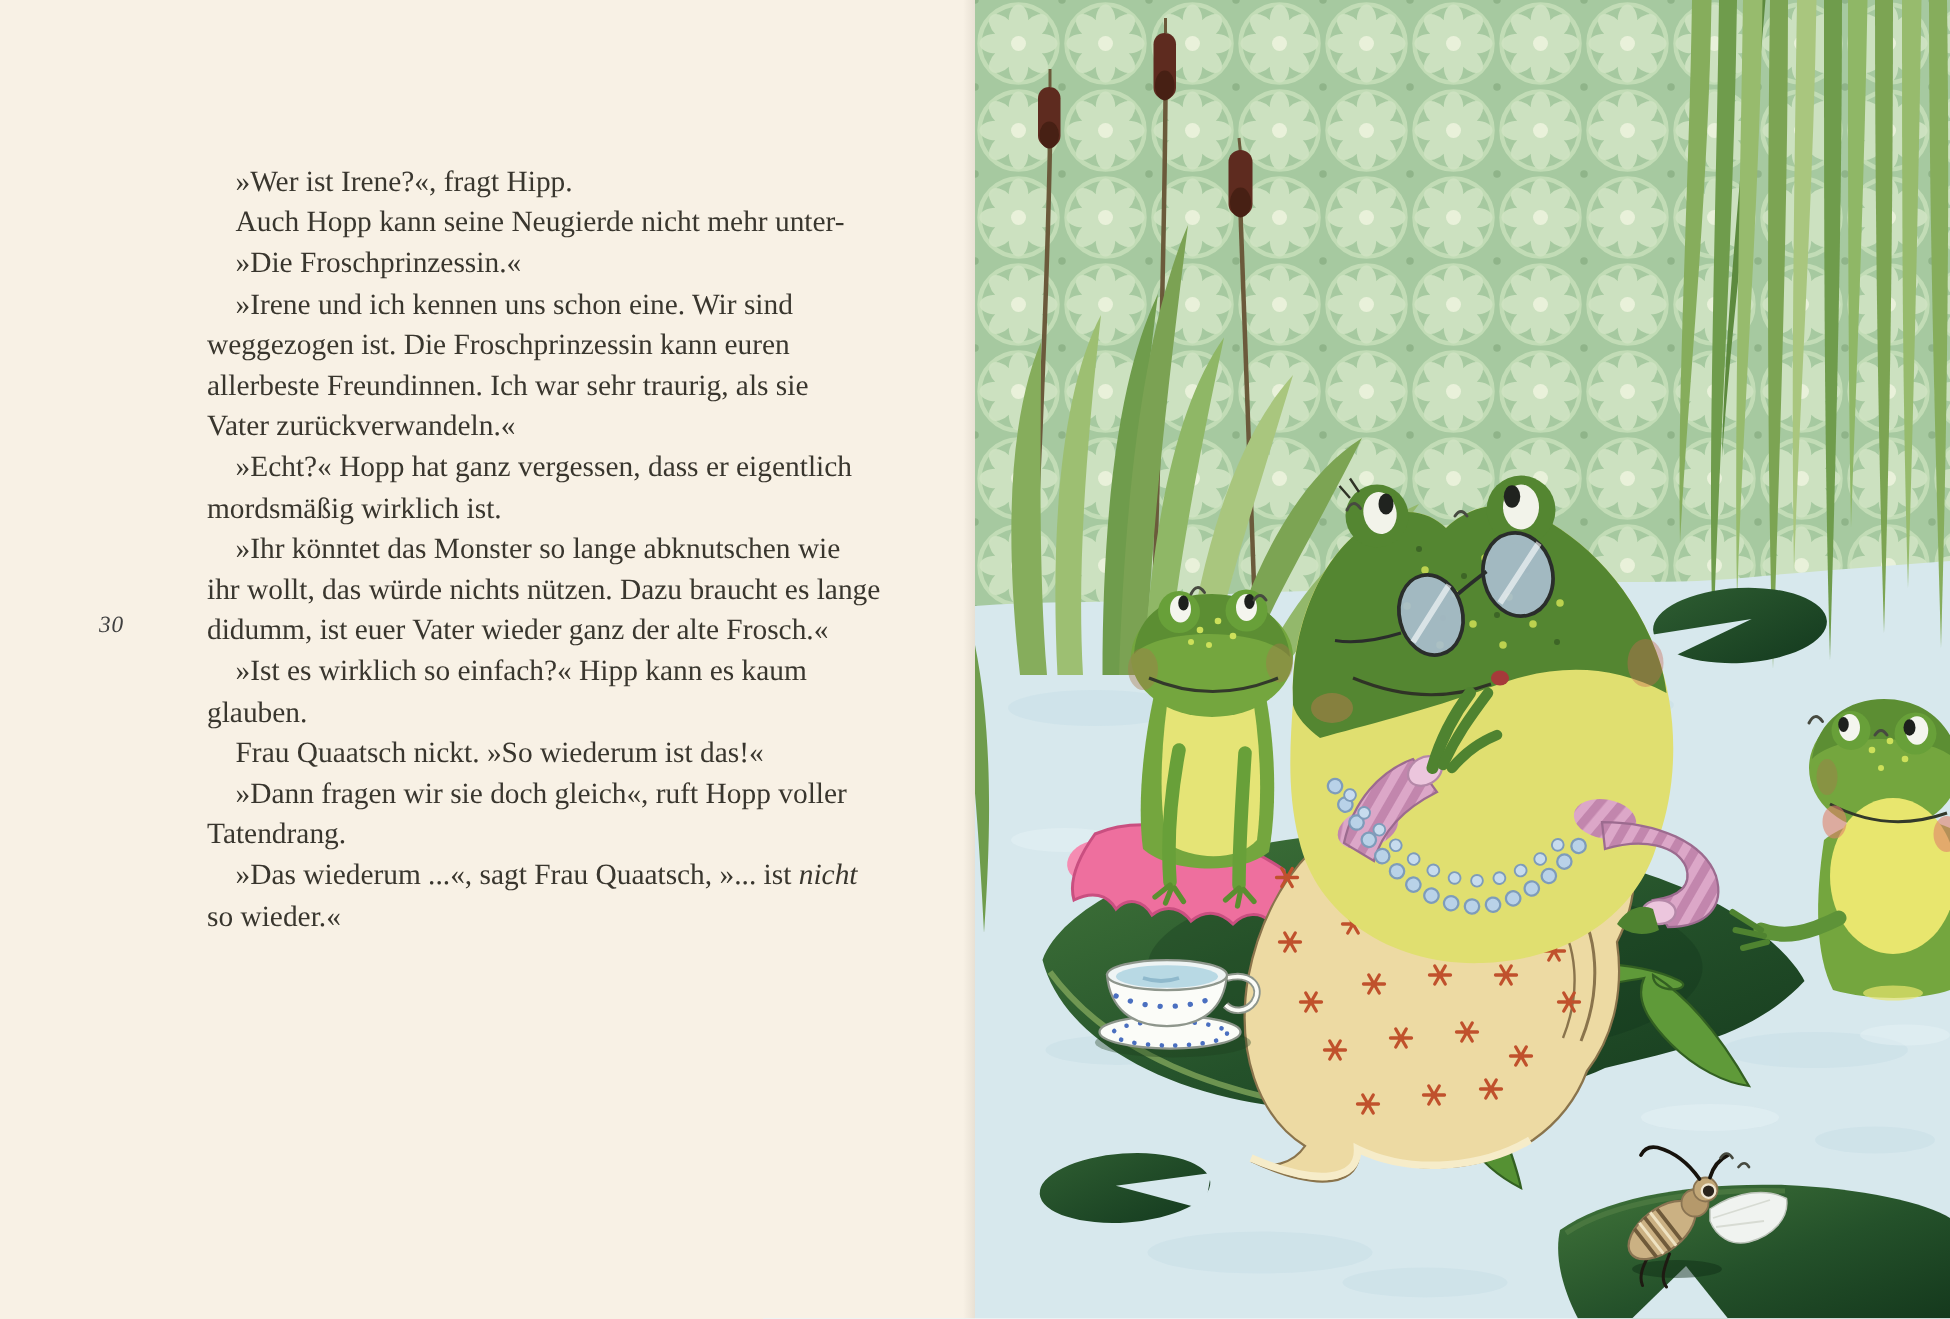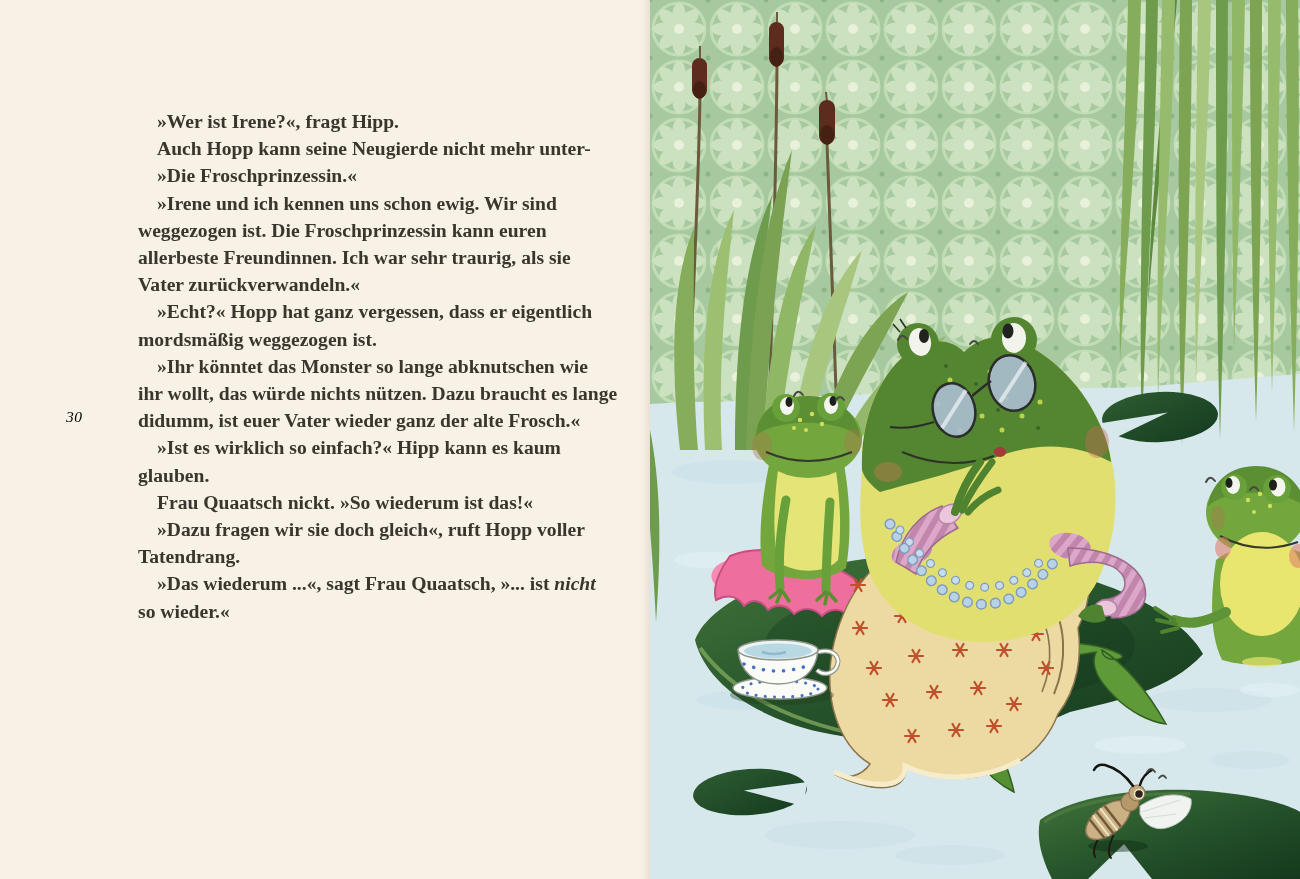--- a/index.html
+++ b/index.html
@@ -2,53 +2,53 @@
 <html><head>
 <meta charset="utf-8">
 <style>
   html,body{margin:0;padding:0;}
   body{width:1300px;height:879px;overflow:hidden;font-family:"Liberation Serif",serif;}
   .book{position:relative;width:1300px;height:879px;display:flex;}
   .page-left{position:relative;width:650px;height:879px;background:#f8f1e5;}
   .page-left::after{content:"";position:absolute;right:0;top:0;width:8px;height:100%;
      background:linear-gradient(to right,rgba(0,0,0,0),rgba(90,80,60,0.10));}
   .page-number{position:absolute;left:66px;top:408px;font-size:15.5px;font-style:italic;
-     color:#000000;letter-spacing:0.5px;}
+     color:#404040;letter-spacing:0.5px;}
   .text-block{position:absolute;left:138px;top:108px;width:434px;font-size:19.6px;
-     line-height:27.2px;color:#39362e;font-weight:bold;}
+     line-height:27.2px;color:#39362e;}
   .text-block .line{white-space:nowrap;}
   .text-block .line.indent{padding-left:19px;}
   .text-block em{font-style:italic;}
   .page-right{position:relative;width:650px;height:879px;}
   svg{display:block;}
 </style>
 </head>
 <body>
 
 <div class="book">
 
   <div class="page-left">
     <div class="page-number">30</div>
     <div class="text-block" id="text-block">
         <div class="line indent">»Wer ist Irene?«, fragt Hipp.</div>
         <div class="line indent">Auch Hopp kann seine Neugierde nicht mehr unter-</div>
         <div class="line indent">»Die Froschprinzessin.«</div>
-        <div class="line indent">»Irene und ich kennen uns schon ewig. Wir sind</div>
+        <div class="line indent">»Irene und ich kennen uns schon eine. Wir sind</div>
         <div class="line">weggezogen ist. Die Froschprinzessin kann euren</div>
         <div class="line">allerbeste Freundinnen. Ich war sehr traurig, als sie</div>
         <div class="line">Vater zurückverwandeln.«</div>
         <div class="line indent">»Echt?« Hopp hat ganz vergessen, dass er eigentlich</div>
-        <div class="line">mordsmäßig weggezogen ist.</div>
+        <div class="line">mordsmäßig wirklich ist.</div>
         <div class="line indent">»Ihr könntet das Monster so lange abknutschen wie</div>
         <div class="line">ihr wollt, das würde nichts nützen. Dazu braucht es lange</div>
         <div class="line">didumm, ist euer Vater wieder ganz der alte Frosch.«</div>
         <div class="line indent">»Ist es wirklich so einfach?« Hipp kann es kaum</div>
         <div class="line">glauben.</div>
         <div class="line indent">Frau Quaatsch nickt. »So wiederum ist das!«</div>
-        <div class="line indent">»Dazu fragen wir sie doch gleich«, ruft Hopp voller</div>
+        <div class="line indent">»Dann fragen wir sie doch gleich«, ruft Hopp voller</div>
         <div class="line">Tatendrang.</div>
         <div class="line indent">»Das wiederum ...«, sagt Frau Quaatsch, »... ist <em>nicht</em></div>
         <div class="line">so wieder.«</div>
       </div>
   </div>
 
   <div class="page-right">
   <svg width="650" height="879" viewBox="0 0 650 879">
     <defs>
       <pattern id="wallpaper" width="58" height="58" patternUnits="userSpaceOnUse">

